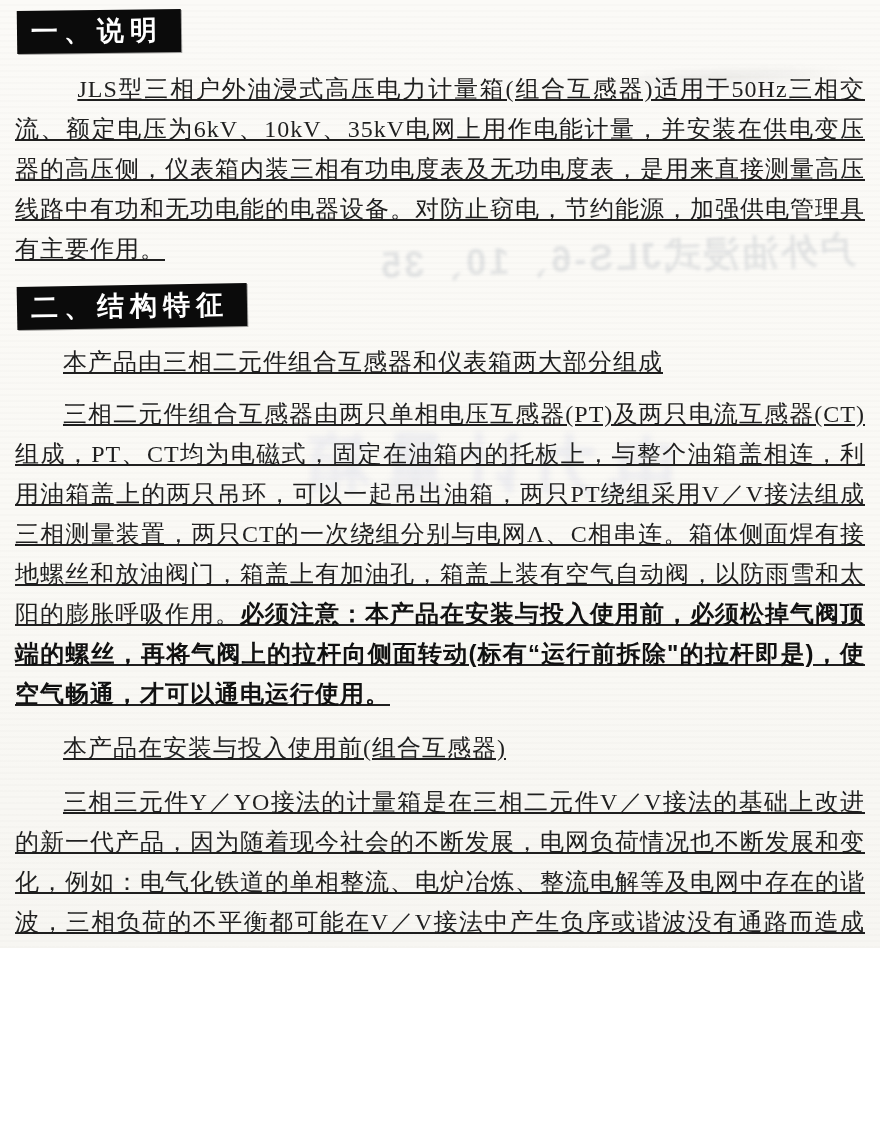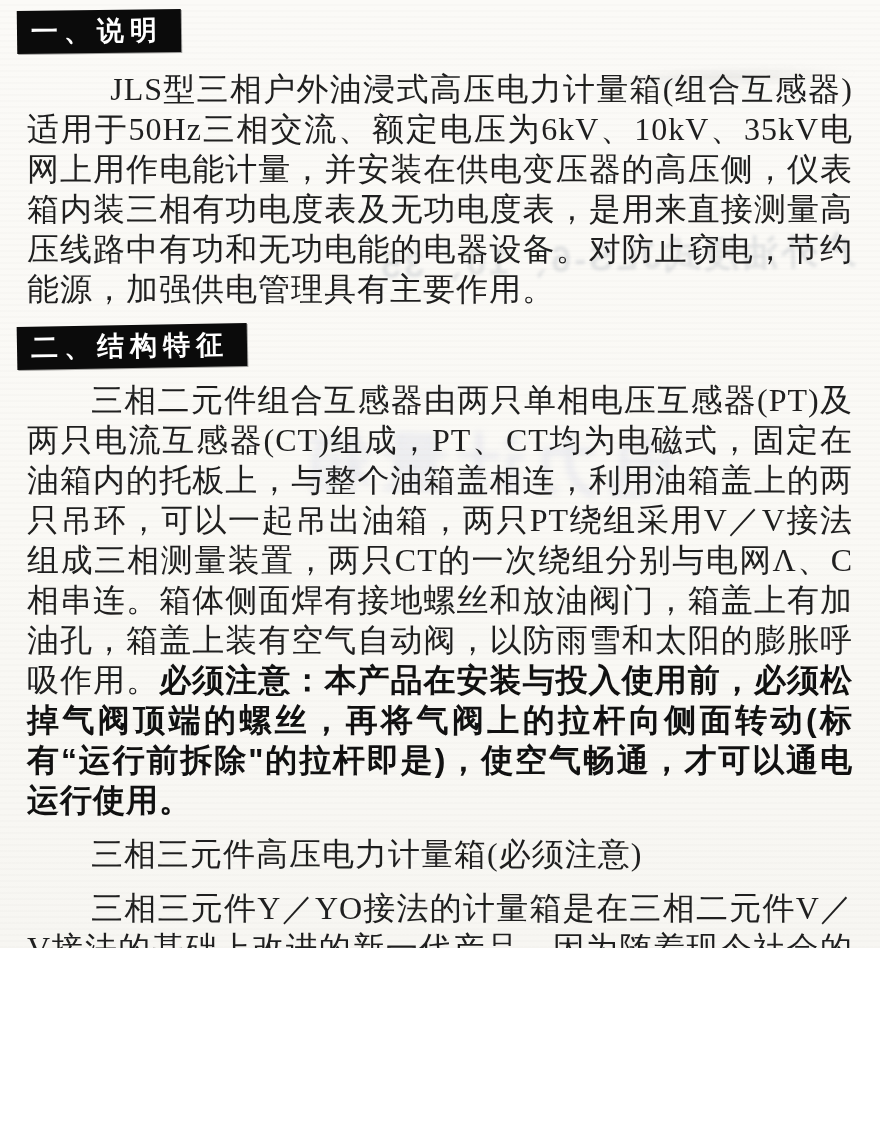--- a/index.html
+++ b/index.html
@@ -33,28 +33,29 @@
     font-weight: bold;
     font-size: 27px;
     line-height: 30px;
     padding: 6px 18px 7px 14px;
     letter-spacing: 6px;
     box-shadow: 1px 1px 0 rgba(0,0,0,0.35);
   }
   .sec-head-1 { transform: rotate(-0.7deg); margin-left: 2px; }
   .sec-head-2 { transform: rotate(-1deg); margin-top: 16px; margin-left: 2px; }
   .body-para {
-    margin: 12px;
+    margin: 0;
     margin-top: 14px;
-    font-size: 32px;
+    font-size: 24px;
     line-height: 40px;
     letter-spacing: 1px;
     color: #1f1f1f;
     text-align: justify;
     text-justify: inter-ideograph;
+    text-decoration: underline;
   }
   .first-para { margin-top: 16px; }
   .indent { text-indent: 2em; }
   .indent-lg { text-indent: 2.6em; }
   .tight { margin-top: 12px; }
   .bold-note {
     font-family: "Liberation Sans", sans-serif;
     font-weight: 700;
     color: #111111;
   }
@@ -112,21 +113,22 @@
   <div class="ghost ghost-blue-2">组合互感器</div>
 
   <div class="content">
 
     <div class="sec-head sec-head-1">一、说明</div>
 
     <p class="body-para first-para indent-lg">JLS型三相户外油浸式高压电力计量箱(组合互感器)适用于50Hz三相交流、额定电压为6kV、10kV、35kV电网上用作电能计量，并安装在供电变压器的高压侧，仪表箱内装三相有功电度表及无功电度表，是用来直接测量高压线路中有功和无功电能的电器设备。对防止窃电，节约能源，加强供电管理具有主要作用。</p>
 
     <div class="sec-head sec-head-2">二、结构特征</div>
 
+    <p class="body-para indent">本产品由三相二元件组合互感器和仪表箱两大部分组成</p>
 
     <p class="body-para tight indent"><span>三相二元件组合互感器由两只单相电压互感器(PT)及两只电流互感器(CT)组成，PT、CT均为电磁式，固定在油箱内的托板上，与整个油箱盖相连，利用油箱盖上的两只吊环，可以一起吊出油箱，两只PT绕组采用V／V接法组成三相测量装置，两只CT的一次绕组分别与电网Λ、C相串连。箱体侧面焊有接地螺丝和放油阀门，箱盖上有加油孔，箱盖上装有空气自动阀，以防雨雪和太阳的膨胀呼吸作用。</span><span class="bold-note">必须注意：本产品在安装与投入使用前，必须松掉气阀顶端的螺丝，再将气阀上的拉杆向侧面转动(标有“运行前拆除"的拉杆即是)，使空气畅通，才可以通电运行使用。</span></p>
 
-    <p class="body-para indent">三相三元件高压电力计量箱(必须注意)</p>
+    <p class="body-para indent">本产品在安装与投入使用前(组合互感器)</p>
 
     <p class="body-para indent">三相三元件Y／YO接法的计量箱是在三相二元件V／V接法的基础上改进的新一代产品，因为随着现今社会的不断发展，电网负荷情况也不断发展和变化，例如：电气化铁道的单相整流、电炉冶炼、整流电解等及电网中存在的谐波，三相负荷的不平衡都可能在V／V接法中产生负序或谐波没有通路而造成计量不准确(据实测Y／Y接法可增收3%-15%)，所以我厂新研制出Y／Yo接法的计量箱，以便适应在复杂的运行情况下都能保证准确计量，配合当前电能管理的改革。本计量箱具有计量灵活的特点，如采用单相电度表可监测到各相负荷的运行情况以便及时发现问题，若负荷变化大时，请采用S级(计量范围从额定电流1%-120%)电流互感器与1.5A-6A等宽负荷电度表配合使用更理想，免除经常更换变比的麻烦。</p>
 
   </div>
 </div>
 
 </body></html>

